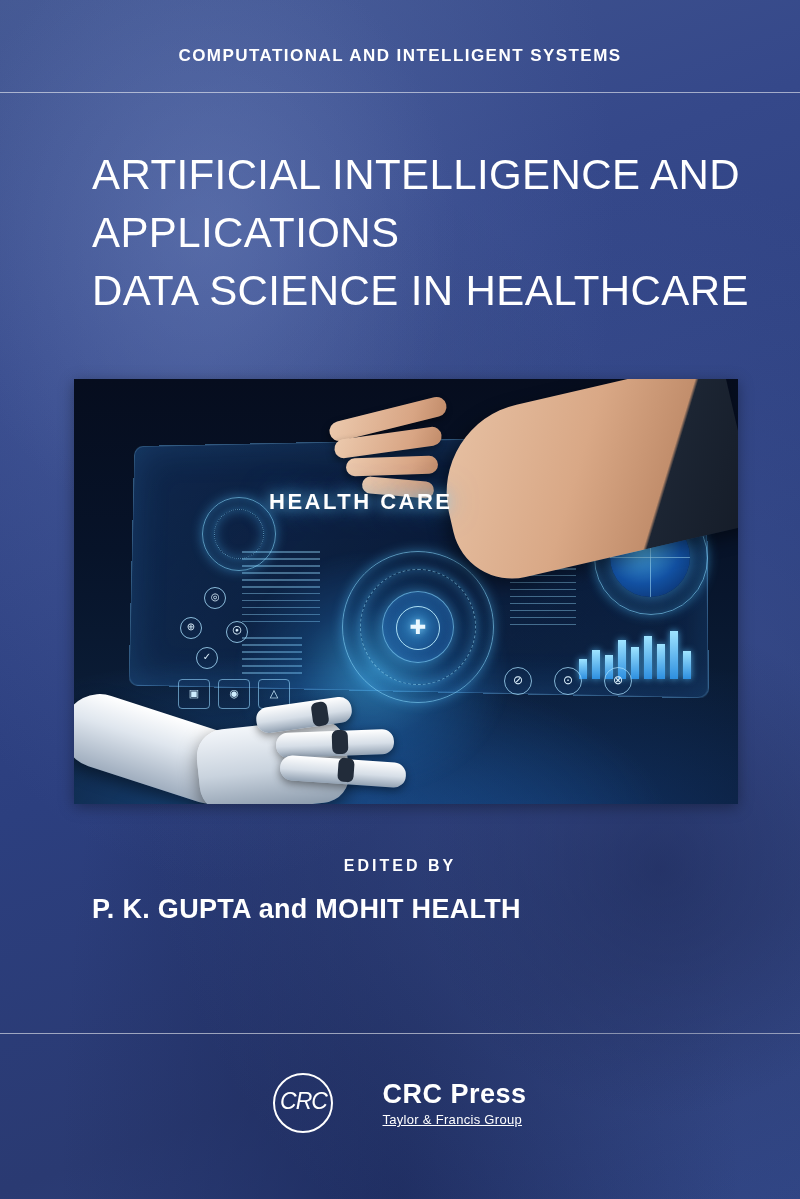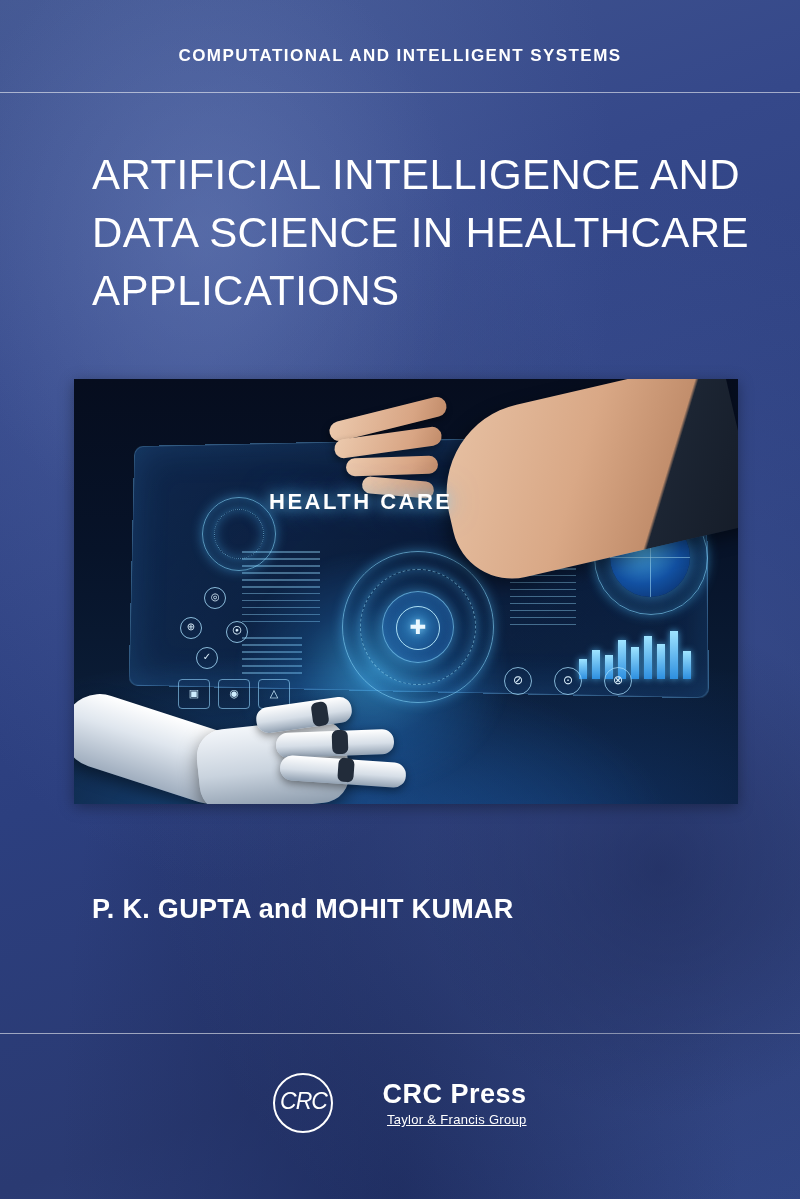--- a/index.html
+++ b/index.html
@@ -399,21 +399,21 @@
     border-radius: 50%;
     border: 2px solid #ffffff;
     color: #ffffff;
     font-size: 23px;
     font-weight: 400;
     font-style: italic;
     line-height: 53px;
     text-align: center;
     letter-spacing: -1px;
   }
-  .crc-text { text-align: right; margin-left: 35px; }
+  .crc-text { text-align: left; margin-left: 35px; }
   .crc-name {
     color: #ffffff;
     font-size: 27px;
     font-weight: 700;
     letter-spacing: 0.5px;
     line-height: 30px;
   }
   .crc-sub {
     color: #ffffff;
     font-size: 13px;
@@ -425,22 +425,22 @@
 </head>
 <body>
 
 <div class="cover">
 
   <div class="series-line top"></div>
   <div class="series-label">COMPUTATIONAL AND INTELLIGENT SYSTEMS</div>
 
   <div class="title-block">
     <div class="line">ARTIFICIAL INTELLIGENCE AND</div>
+    <div class="line">APPLICATIONS</div>
     <div class="line">DATA SCIENCE IN HEALTHCARE</div>
-    <div class="line">APPLICATIONS</div>
   </div>
 
   <div class="art">
     <div class="cityglow"></div>
 
     <div class="panel"></div>
 
     <div class="codeblock code-a"></div>
     <div class="codeblock code-b"></div>
     <div class="codeblock code-c"></div>
@@ -501,23 +501,24 @@
       <div class="palm"></div>
       <div class="rfinger rf1"></div>
       <div class="rfinger rf2"></div>
       <div class="rfinger rf3"></div>
       <div class="knuckle k1"></div>
       <div class="knuckle k2"></div>
       <div class="knuckle k3"></div>
     </div>
   </div>
 
+  <div class="edited-by">EDITED BY</div>
 
   <div class="editors">
-    <div class="line bold">P. K. GUPTA and MOHIT KUMAR</div>
+    <div class="line bold">P. K. GUPTA and MOHIT HEALTH</div>
   </div>
 
   <div class="series-line bottom"></div>
 
   <div class="publisher">
     <div class="crc-mark">CRC</div>
     <div class="crc-text">
       <div class="crc-name">CRC Press</div>
       <div class="crc-sub">Taylor &amp; Francis Group</div>
     </div>

